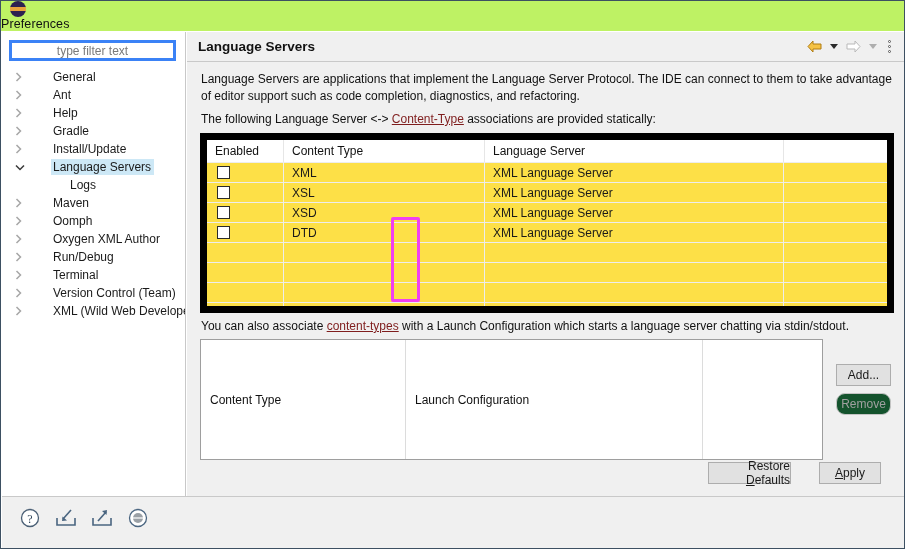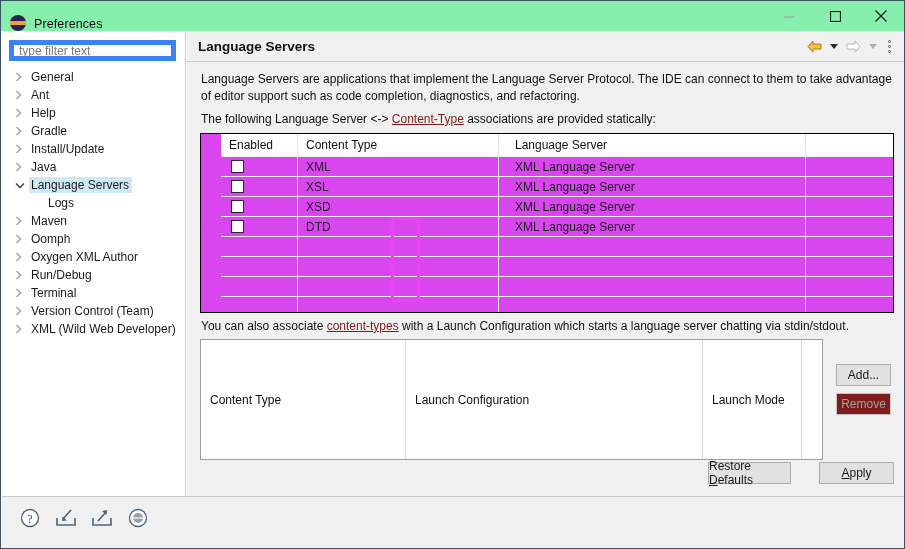--- a/index.html
+++ b/index.html
@@ -18,22 +18,22 @@
     width: 905px; height: 549px;
     background: #ffffff;
     border: 1px solid #3d5062;
     overflow: hidden;
   }
 
   
   #titlebar {
     position: absolute; left: 0; top: 0;
     width: 903px; height: 30px;
-    background: #86efac;
-    display: flex; align-items: flex-end;
+    background: #bef264;
+    display: flex; align-items: flex-start; flex-direction: column;
   }
   #app-icon {
     width: 16px; height: 16px;
     margin-left: 9px; margin-right: 8px;
     border-radius: 50%;
     background: #2d2150;
     position: relative;
     flex: 0 0 auto;
   }
   #app-icon::after {
@@ -57,27 +57,28 @@
   
   #sidebar {
     position: absolute; left: 1px; top: 31px;
     width: 184px; height: 464px;
     background: #ffffff;
     border-right: 1px solid #c8c8c8;
   }
   #filter-input {
     position: absolute; left: 7px; top: 8px;
     width: 167px; height: 21px;
-    border: 5px solid #3b82f6;
+    border: 3px solid #3b82f6;
     background: #ffffff;
     font-family: "Liberation Sans", sans-serif;
     font-size: 12px;
     padding: 0 5px;
     color: #0f172a;
     outline: none;
+    text-align: center;
   }
   #filter-input::placeholder { color: #7a7a7a; opacity: 1; }
 
   #tree {
     position: absolute; left: 0; top: 36px;
     width: 183px; height: 425px;
     overflow: hidden;
   }
   .tree-item {
     height: 18px;
@@ -90,20 +91,21 @@
   .tree-arrow {
     width: 14px; height: 18px;
     display: flex; align-items: center; justify-content: flex-start;
     flex: 0 0 auto;
     color: #9a9a9a;
   }
   .tree-arrow svg { display: block; }
   .tree-label {
     padding: 1px 3px 1px 2px;
     line-height: 14px;
+    margin-left: 22px;
   }
   .tree-item.selected .tree-label {
     background: #cde8f6;
   }
   .tree-item.child { padding-left: 44px; }
 
   
   #panel {
     position: absolute; left: 186px; top: 31px;
     width: 717px; height: 464px;
@@ -146,24 +148,23 @@
     line-height: 17px;
   }
   #desc1 { left: 14px; top: 8px; width: 692px; }
   #desc2 { left: 14px; top: 48px; width: 692px; }
   .lnk { color: #7f1d1d; text-decoration: underline; cursor: pointer; }
 
   
   #table1 {
     position: absolute; left: 13px; top: 70px;
     width: 694px; height: 180px;
-    background: #d946ef;
-    border: 1px solid #000000;
+    background: #fde047;
+    border: 7px solid #000000;
     overflow: hidden;
-    padding-left: 20px;
   }
   .t1-head {
     display: flex; height: 22px;
     background: #ffffff;
     font-size: 12px;
   }
   .t1-head .hc {
     display: flex; align-items: center;
     padding-left: 8px;
     border-right: 1px solid #e6e6e6;
@@ -178,21 +179,21 @@
   }
   .t1-row .tc {
     display: flex; align-items: center;
     padding-left: 8px;
     border-right: 1px solid #ededed;
     height: 19px;
     overflow: hidden; white-space: nowrap;
   }
   .c-en { width: 77px; flex: 0 0 77px; }
   .c-ct { width: 201px; flex: 0 0 201px; }
-  .c-ls { width: 299px; flex: 0 0 299px; margin-left: 8px; }
+  .c-ls { width: 299px; flex: 0 0 299px; }
   .c-x  { flex: 1 1 auto; border-right: none !important; }
 
   .cbox {
     width: 13px; height: 13px;
     border: 1.6px solid #2b2b2b;
     background: #fff;
     margin-left: 2px;
   }
 
   #hl-box {
@@ -236,27 +237,27 @@
   .btn {
     font-family: "Liberation Sans", sans-serif;
     font-size: 12px;
     background: #e1e1e1;
     border: 1px solid #adadad;
     color: #1a1a1a;
     display: flex; align-items: center; justify-content: center;
     cursor: default;
     padding: 0;
   }
-  .btn.disabled { color: #a0a0a0; border-color: #c4c4c4; background: #7f1d1d; }
+  .btn.disabled { color: #a0a0a0; border-color: #c4c4c4; background: #14532d; border-radius: 9px; }
 
   #btn-add    { position: absolute; left: 649px; top: 301px; width: 55px; height: 22px; }
   #btn-remove { position: absolute; left: 649px; top: 330px; width: 55px; height: 22px; }
 
-  #btn-restore { position: absolute; left: 521px; top: 399px; width: 83px; height: 22px; }
-  #btn-apply   { position: absolute; left: 632px; top: 399px; width: 75px; height: 22px; }
+  #btn-restore { position: absolute; left: 521px; top: 399px; width: 83px; height: 22px; text-align: right; }
+  #btn-apply   { position: absolute; left: 632px; top: 399px; width: 62px; height: 22px; }
 
   
   #bottombar {
     position: absolute; left: 1px; top: 495px;
     width: 902px; height: 52px;
     background: #f0f0f0;
     border-top: 1px solid #c9c9c9;
   }
   #bottom-icons {
     position: absolute; left: 16px; top: 9px;
@@ -336,28 +337,20 @@
 
       <div class="tree-item">
         <span class="tree-arrow">
             <svg width="7" height="10" viewBox="0 0 7 10">
               <polyline points="1.5,1 5.5,5 1.5,9" fill="none" stroke="#a6a6a6" stroke-width="1.5"></polyline>
             </svg>
           </span>
         <span class="tree-label">Install/Update</span>
       </div>
 
-      <div class="tree-item">
-        <span class="tree-arrow">
-            <svg width="7" height="10" viewBox="0 0 7 10">
-              <polyline points="1.5,1 5.5,5 1.5,9" fill="none" stroke="#a6a6a6" stroke-width="1.5"></polyline>
-            </svg>
-          </span>
-        <span class="tree-label">Java</span>
-      </div>
 
       <div class="tree-item selected">
         <span class="tree-arrow">
             <svg width="10" height="7" viewBox="0 0 10 7">
               <polyline points="1,1.5 5,5.5 9,1.5" fill="none" stroke="#3a3a3a" stroke-width="1.5"></polyline>
             </svg>
           </span>
         <span class="tree-label">Language Servers</span>
       </div>
 
@@ -549,21 +542,20 @@
       <div id="hl-box"></div>
 
       <div id="note">
         <span>You can also associate </span><span class="lnk">content-types</span><span> with a Launch Configuration which starts a language server chatting via stdin/stdout.</span>
       </div>
 
       <div id="table2">
         <div class="t2-head">
           <div class="hc d-ct">Content Type</div>
           <div class="hc d-lc">Launch Configuration</div>
-          <div class="hc d-lm">Launch Mode</div>
           <div class="hc d-x"></div>
         </div>
       </div>
 
       <div class="btn" id="btn-add">Add...</div>
       <div class="btn disabled" id="btn-remove">Remove</div>
 
       <div class="btn" id="btn-restore">
         <span>Restore <u class="mn">D</u>efaults</span>
       </div>

